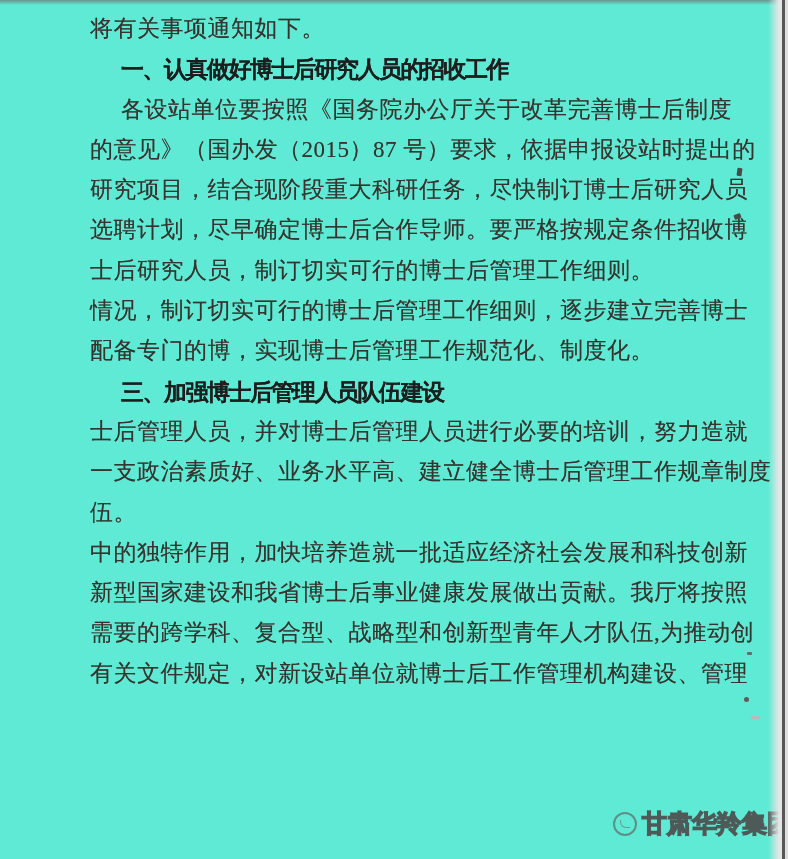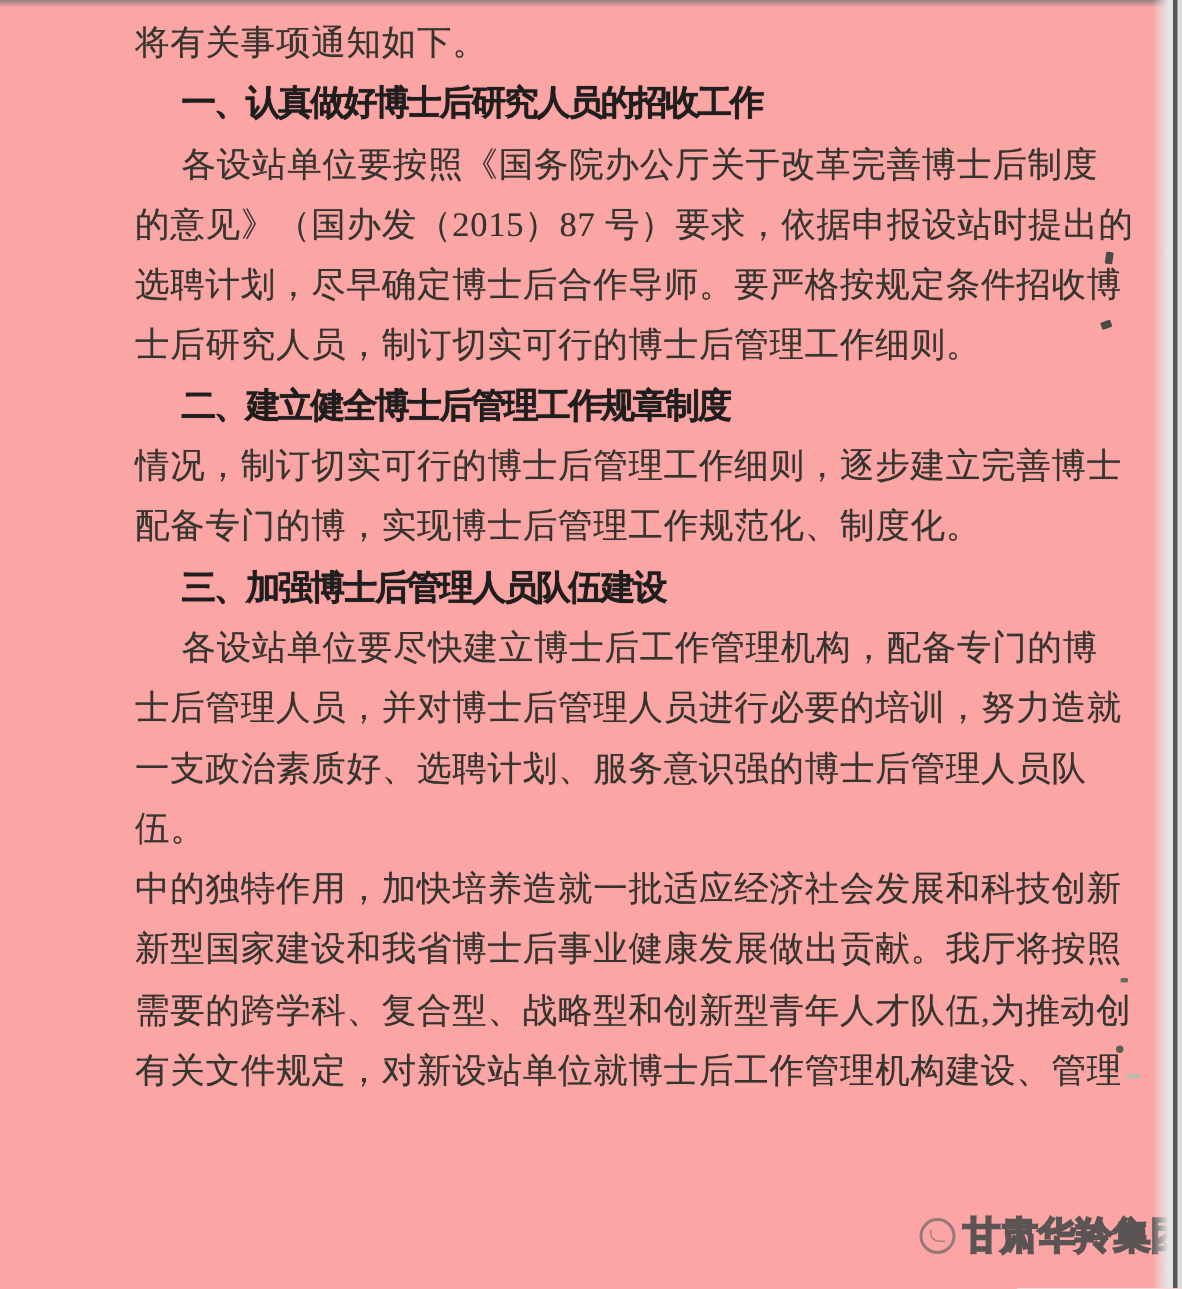--- a/index.html
+++ b/index.html
@@ -1,20 +1,20 @@
 <!DOCTYPE html>
 <html><head>
 <meta charset="utf-8">
 <style>
   html, body { margin: 0; padding: 0; background: #ffffff; }
   .page {
     position: relative;
     width: 788px;
     height: 859px;
-    background: #fca5a5;
+    background: #5eead4;
     overflow: hidden;
     font-family: "Liberation Serif", "DejaVu Serif", serif;
   }
   
   .scan-top-strip {
     position: absolute; top: 0; left: 0; width: 100%; height: 5px;
     background: linear-gradient(to bottom, rgba(110,110,110,0.7), rgba(250,250,250,0));
     pointer-events: none;
   }
   
@@ -37,21 +37,21 @@
     height: 40.3px;
     line-height: 40.3px;
     font-size: 23px;
     color: #36342f;
     letter-spacing: 0.5px;
     white-space: nowrap;
     text-shadow: 0 0 0.5px rgba(60,60,55,0.55);
   }
   .line.indent { padding-left: 31px; }
   .line.heading {
-    font-family: Liberation Serif, serif;
+    font-family: Liberation Sans, sans-serif;
     font-weight: 700;
     font-size: 23px;
     letter-spacing: -1.5px;
     color: #1e1e1e;
     text-shadow: 0 0 0.6px rgba(0,0,0,0.8);
   }
   
   .watermark {
     position: absolute;
     left: 613px;
@@ -100,31 +100,30 @@
 <div class="page">
 
   <div class="scan-top-strip"></div>
 
   <div class="doc">
     <div class="line">将有关事项通知如下。</div>
 
     <div class="line heading indent">一、认真做好博士后研究人员的招收工作</div>
     <div class="line indent">各设站单位要按照《国务院办公厅关于改革完善博士后制度</div>
     <div class="line">的意见》（国办发（2015）87 号）要求，依据申报设站时提出的</div>
+    <div class="line">研究项目，结合现阶段重大科研任务，尽快制订博士后研究人员</div>
     <div class="line">选聘计划，尽早确定博士后合作导师。要严格按规定条件招收博</div>
     <div class="line">士后研究人员，制订切实可行的博士后管理工作细则。</div>
 
-    <div class="line heading indent">二、建立健全博士后管理工作规章制度</div>
     <div class="line">情况，制订切实可行的博士后管理工作细则，逐步建立完善博士</div>
     <div class="line">配备专门的博，实现博士后管理工作规范化、制度化。</div>
 
     <div class="line heading indent">三、加强博士后管理人员队伍建设</div>
-    <div class="line indent">各设站单位要尽快建立博士后工作管理机构，配备专门的博</div>
     <div class="line">士后管理人员，并对博士后管理人员进行必要的培训，努力造就</div>
-    <div class="line">一支政治素质好、选聘计划、服务意识强的博士后管理人员队</div>
+    <div class="line">一支政治素质好、业务水平高、建立健全博士后管理工作规章制度</div>
     <div class="line">伍。</div>
     <div class="line">中的独特作用，加快培养造就一批适应经济社会发展和科技创新</div>
     <div class="line">新型国家建设和我省博士后事业健康发展做出贡献。我厅将按照</div>
     <div class="line">需要的跨学科、复合型、战略型和创新型青年人才队伍,为推动创</div>
     <div class="line">有关文件规定，对新设站单位就博士后工作管理机构建设、管理</div>
   </div>
 
   <div class="watermark">
     <span class="wm-logo"></span>
     <span class="wm-text">甘肃华羚集团</span>

